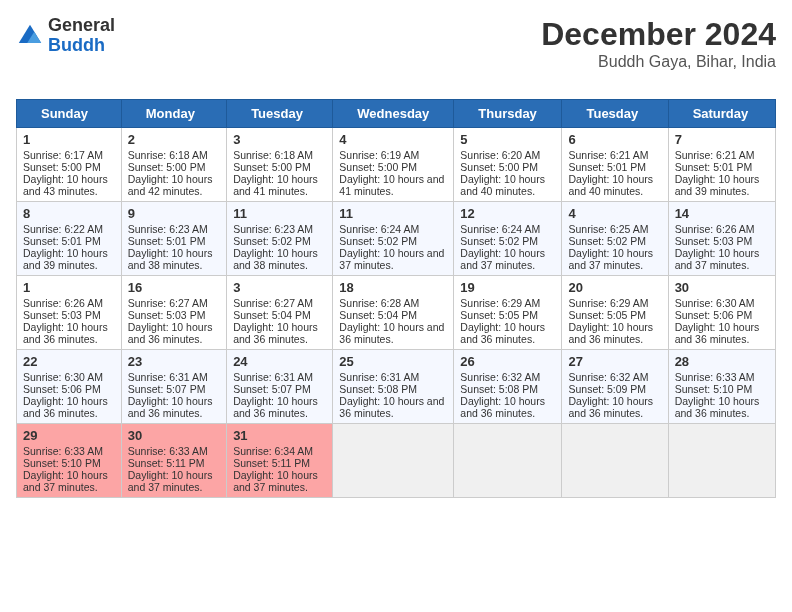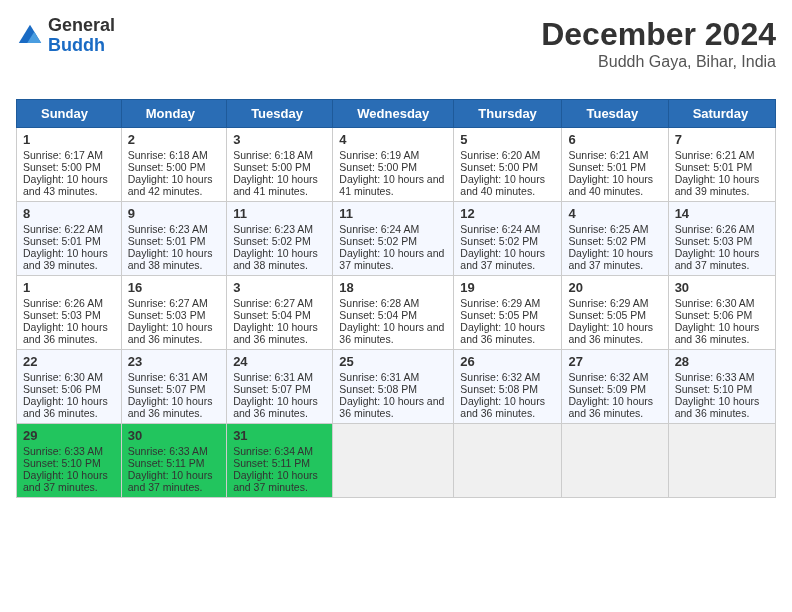--- a/index.html
+++ b/index.html
@@ -76,21 +76,21 @@
     .day-num {
       font-size: 13px;
       font-weight: bold;
       display: block;
       margin-bottom: 2px;
     }
     .empty-cell {
       background: #f0f0f0 !important;
     }
     .last-row td {
-      background: #22c55e;
+      background: #fca5a5;
     }
   </style>
 </head>
 <body>
 
 <div class="header">
   <div class="logo">
     <svg class="logo-icon" viewBox="0 0 40 40">
       <polygon points="20,4 36,30 4,30" fill="#1a6bc4"></polygon>
       <polygon points="26,14 36,30 16,30" fill="#4a9de0"></polygon>

